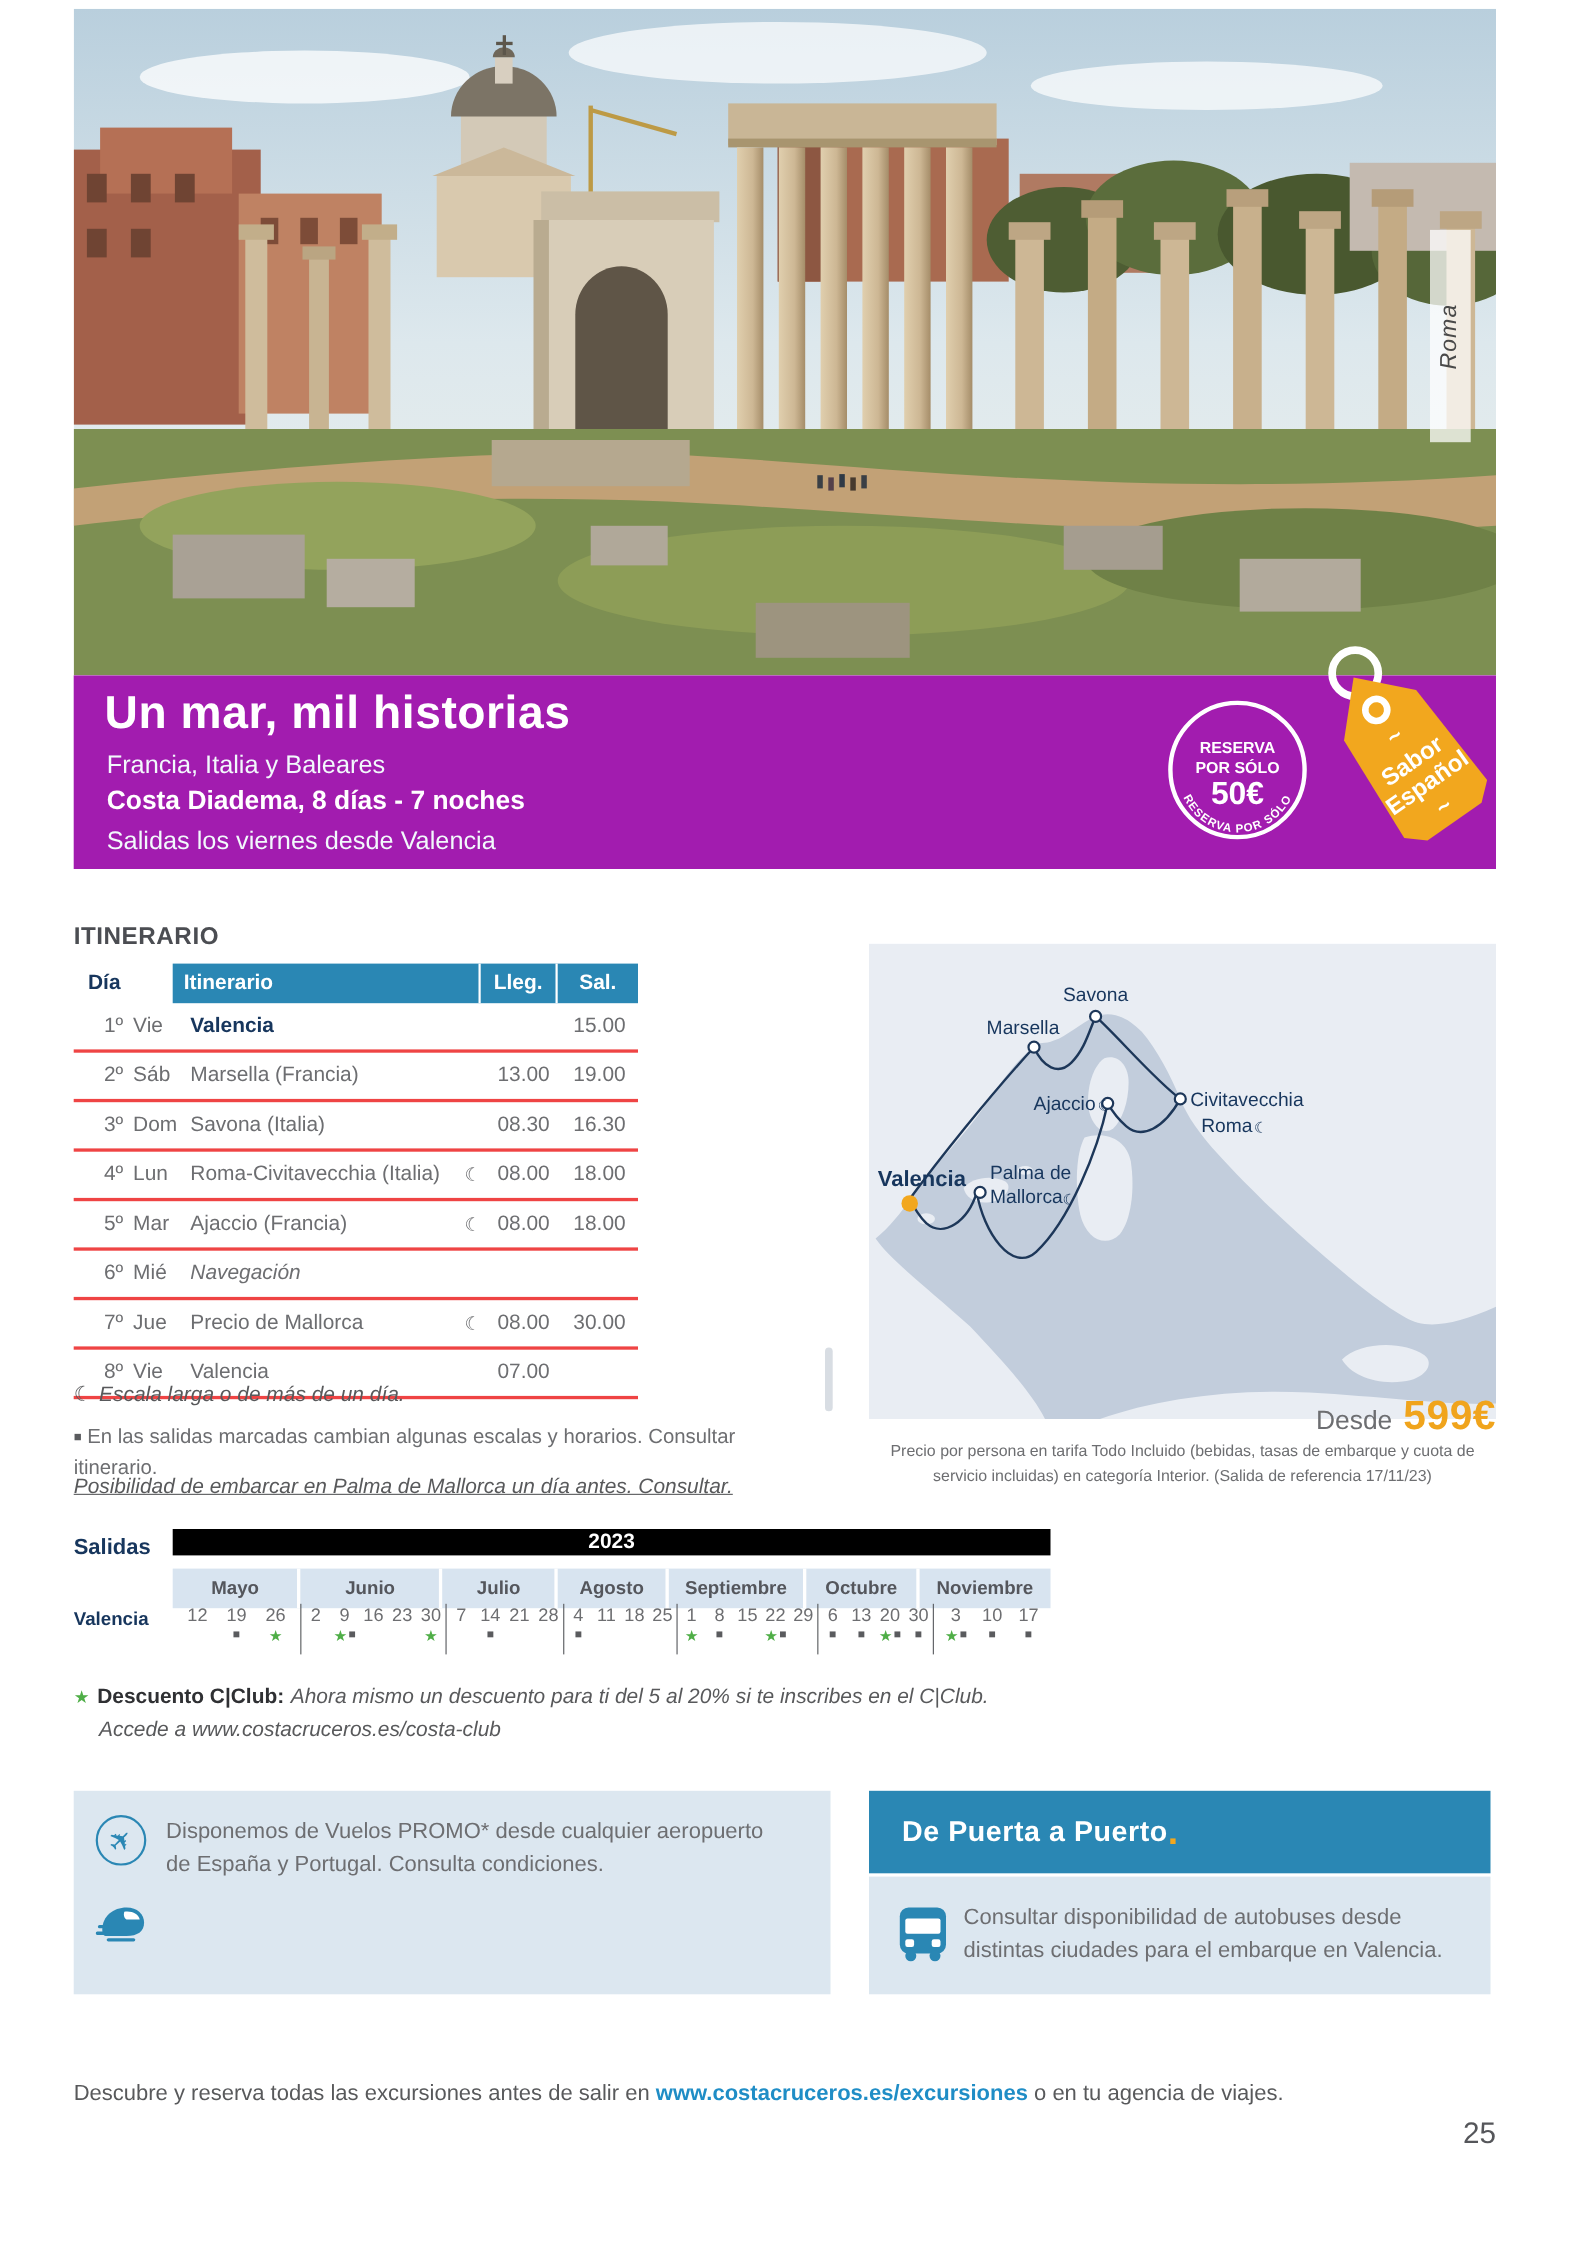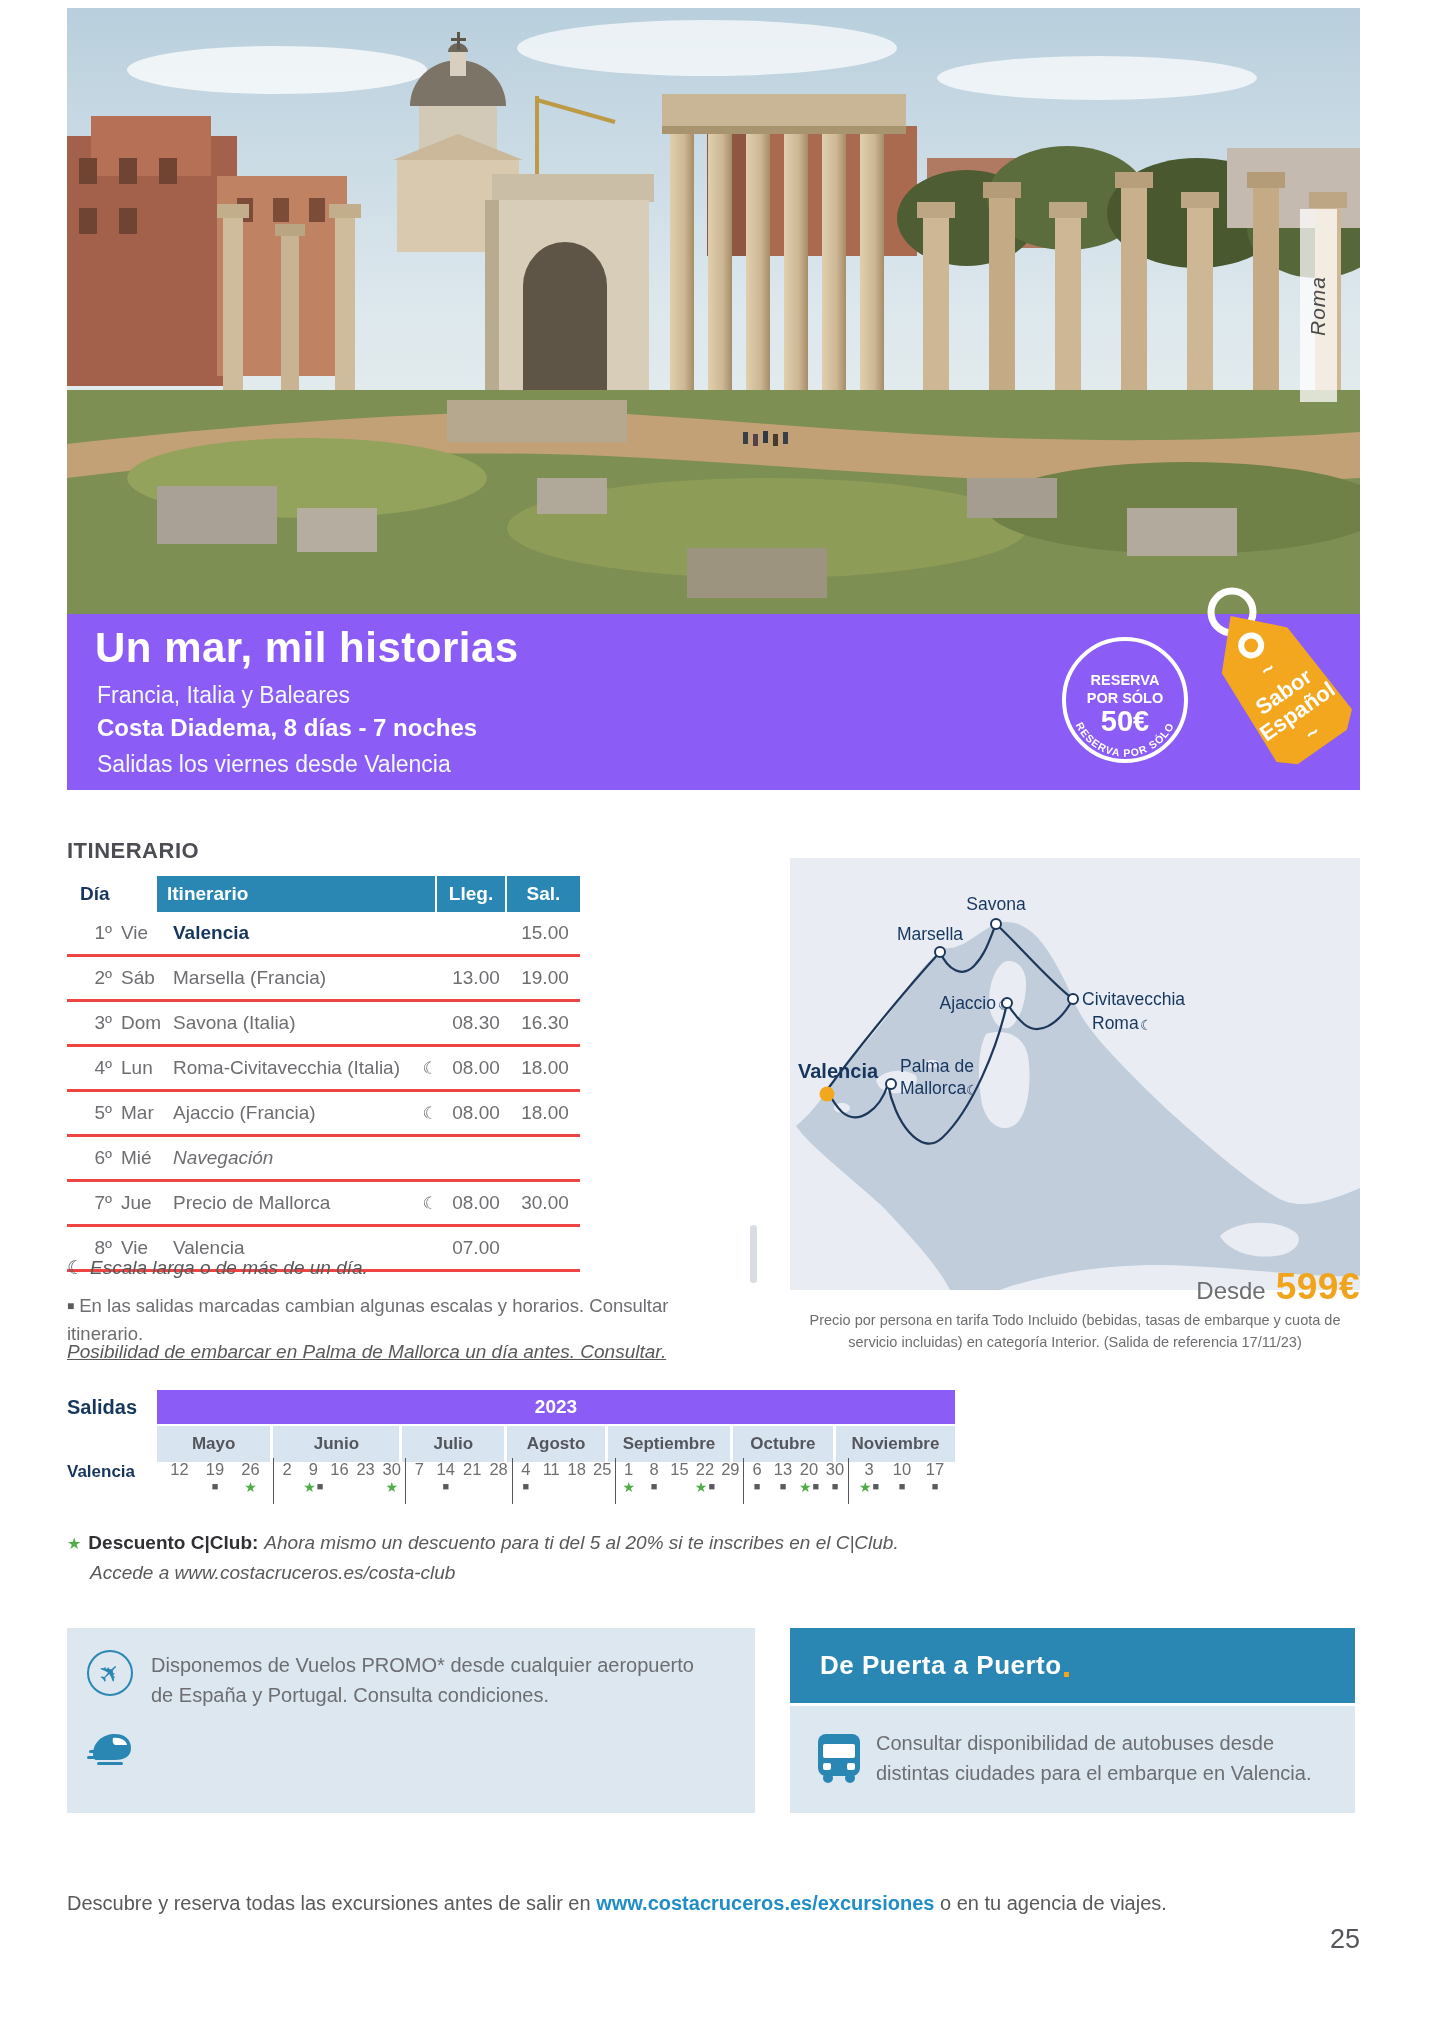--- a/index.html
+++ b/index.html
@@ -7,21 +7,21 @@
         font-family:"Liberation Sans",sans-serif;overflow:hidden;}
   .abs{position:absolute;}
 
   
   #hero-photo{left:67px;top:8px;width:1293px;height:606px;}
   #roma-strip{left:1300px;top:209px;width:37px;height:193px;
     background:rgba(255,255,255,.74);display:flex;align-items:center;justify-content:center;}
   #roma-strip span{transform:rotate(-90deg);white-space:nowrap;font-style:italic;
     font-size:21px;color:#4a4a4a;letter-spacing:1px;}
 
-  #hero-banner{left:67px;top:614px;width:1293px;height:176px;background:#8b5cf6;}
+  #hero-banner{left:67px;top:614px;width:1293px;height:176px;background:#a21caf;}
   .hb-title{position:absolute;left:28px;top:10px;font-size:42px;font-weight:800;
     color:#fff;letter-spacing:.5px;}
   .hb-sub{position:absolute;left:30px;top:68px;font-size:23px;color:#f2f9fc;}
   .hb-ship{position:absolute;left:30px;top:100px;font-size:24px;font-weight:700;color:#fff;}
   .hb-dep{position:absolute;left:30px;top:137px;font-size:23px;color:#f2f9fc;}
 
   #reserva-badge{left:1058px;top:633px;width:134px;height:134px;}
   #sabor-tag{left:1186px;top:560px;width:190px;height:230px;}
 
   
@@ -58,21 +58,21 @@
   
   #route-map{left:790px;top:858px;width:570px;height:432px;}
   #price-line{left:1040px;top:1266px;width:320px;text-align:right;}
   #price-line .desde{font-size:24px;color:#6d6e71;margin-right:10px;}
   #price-line .price{font-size:37px;font-weight:800;color:#f0a41c;letter-spacing:.5px;}
   #price-note{left:790px;top:1310px;width:570px;text-align:center;font-size:14.5px;
     color:#6d6e71;line-height:1.5;}
 
   
   #salidas-label{left:67px;top:1396px;font-size:20px;font-weight:700;color:#17365d;}
-  #salidas-year{left:157px;top:1390px;width:798px;height:34px;background:#8b5cf6;
+  #salidas-year{left:157px;top:1390px;width:798px;height:24px;background:#000000;
     display:flex;align-items:center;justify-content:center;color:#fff;font-weight:700;font-size:19px;}
   #month-row{left:157px;top:1426px;width:798px;height:36px;display:flex;background:#d8e4f0;}
   .month-cell{display:flex;align-items:center;justify-content:center;font-size:17px;
     font-weight:700;color:#54565c;box-sizing:border-box;border-left:3px solid #fff;}
   .month-cell:first-child{border-left:none;}
   #valencia-label{left:67px;top:1462px;font-size:17px;font-weight:700;color:#17365d;}
   #date-row{left:157px;top:1458px;width:798px;height:46px;display:flex;}
   .date-group{display:flex;justify-content:space-evenly;box-sizing:border-box;
     border-left:1px solid #55575b;padding-top:2px;}
   .date-group:first-child{border-left:none;}

